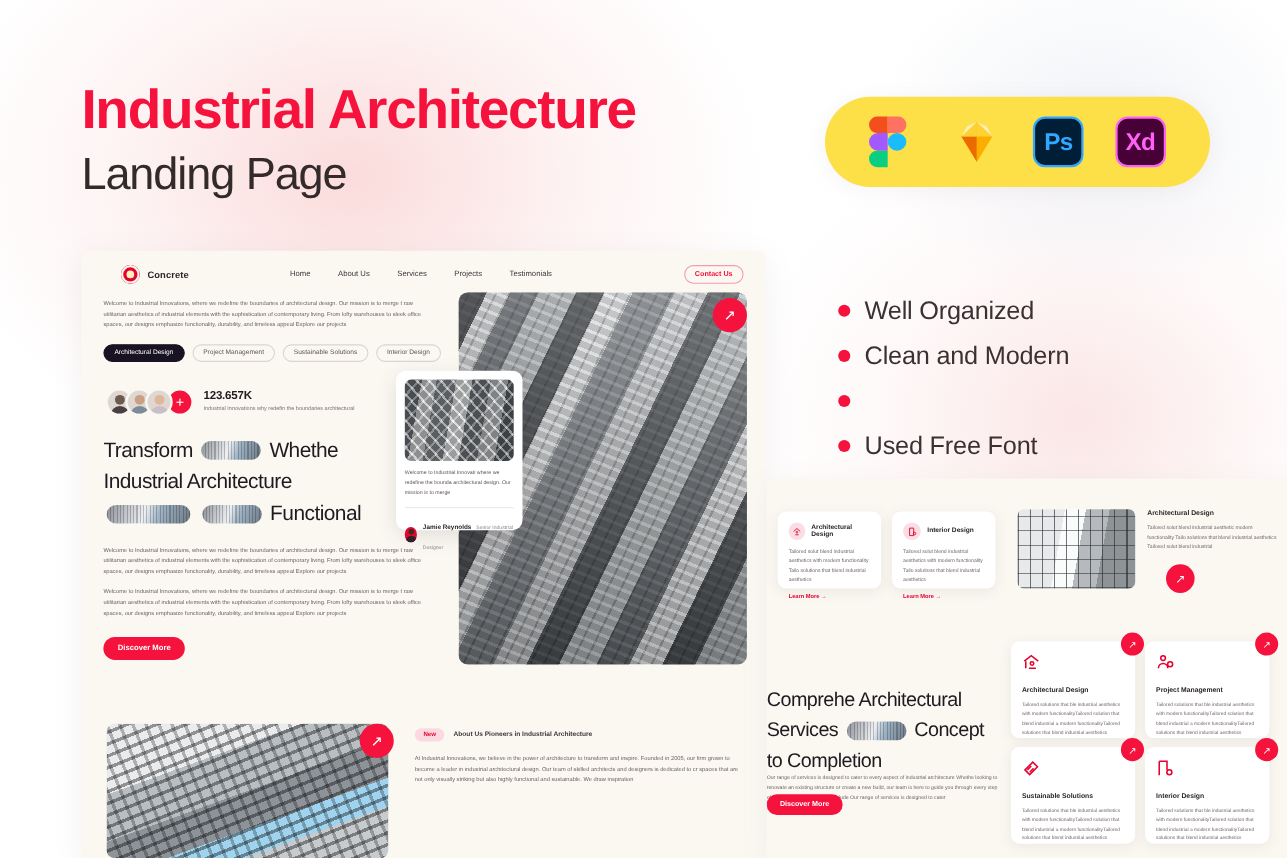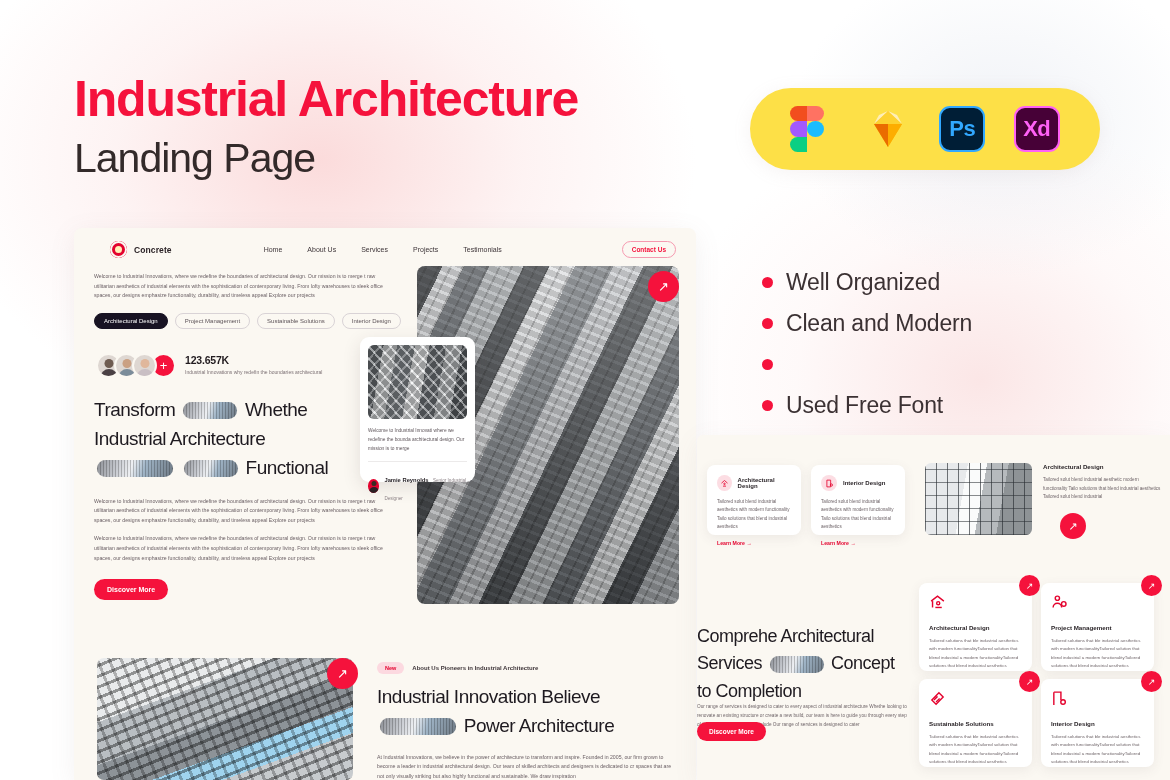--- a/index.html
+++ b/index.html
@@ -425,26 +425,20 @@
 
   <div class="hero-img"></div>
 
   
   <div class="about-img"></div>
   <div class="about-block">
     <div class="about-tagrow">
       <span class="badge-new">New</span>
       <span class="about-tagline">About Us Pioneers in Industrial Architecture</span>
     </div>
-    <div class="about-head">
-      <span>Industrial Innovation Believe</span>
-      <br>
-      <span class="inline-img wide"></span>
-      <span>Power Architecture</span>
-    </div>
     <div class="about-copy">At Industrial Innovations, we believe in the power of architecture to transform and inspire. Founded in 2005, our firm grown to become a leader in industrial architectural design. Our team of skilled architects and designers is dedicated to cr spaces that are not only visually striking but also highly functional and sustainable. We draw inspiration</div>
   </div>
 </div>
 
 <div class="arrow-fab fab-hero">
   <span>↗</span>
 </div>
 <div class="arrow-fab fab-about">
   <span>↗</span>
 </div>

